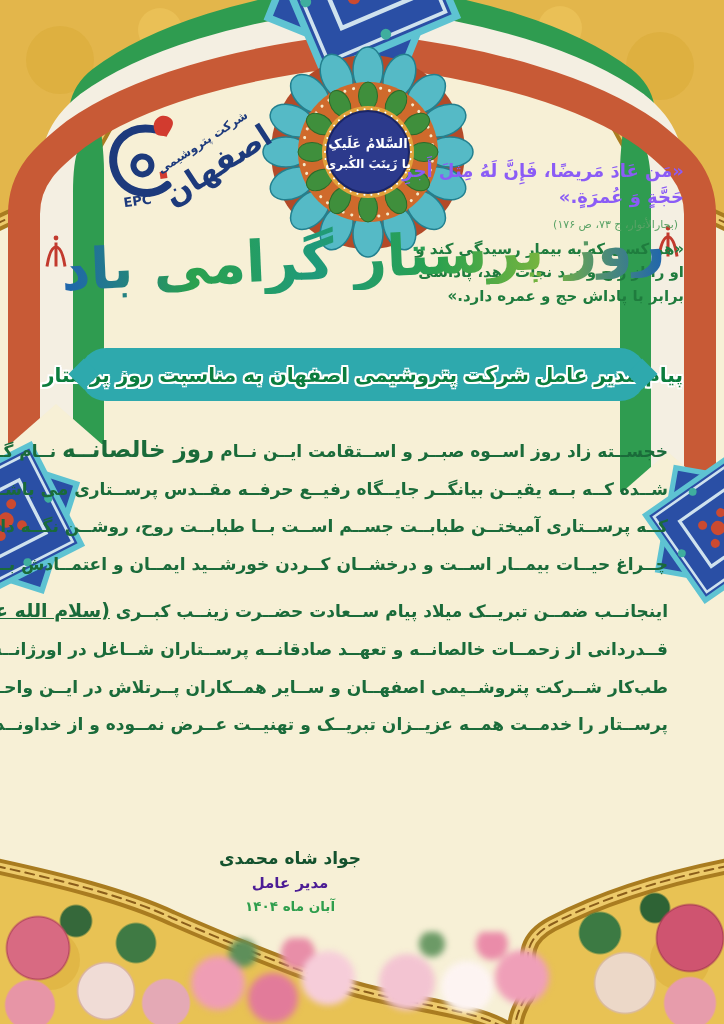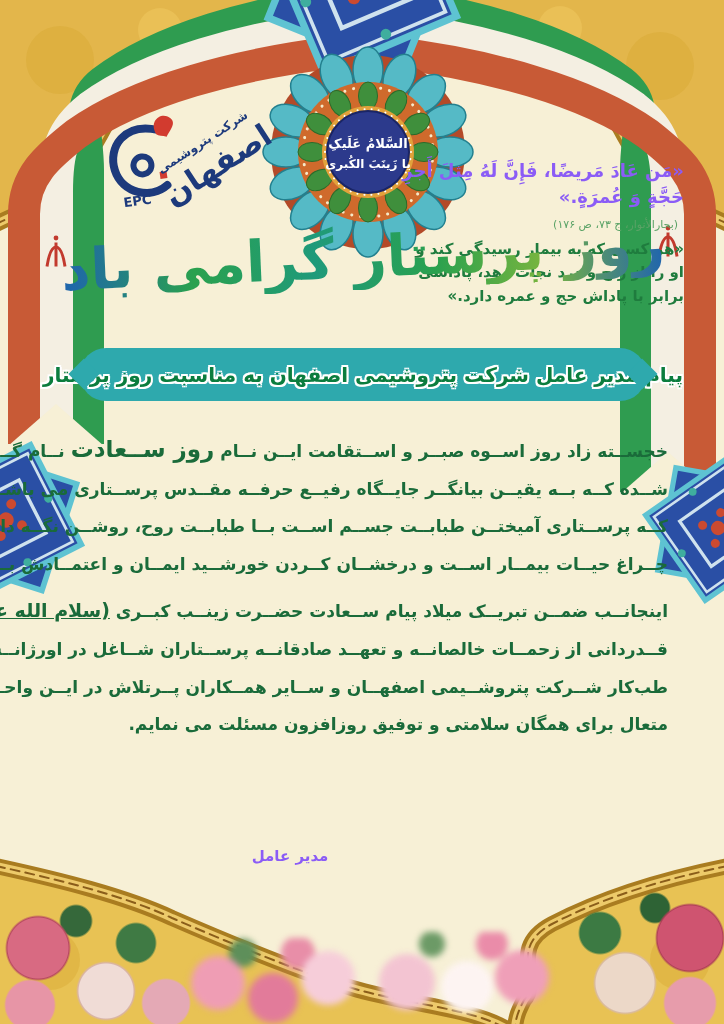--- a/index.html
+++ b/index.html
@@ -54,21 +54,21 @@
   
   .body-text{position:absolute; left:56px; top:431px; width:612px; z-index:5; color:#1a6b3a; font-weight:bold; font-size:17px;}
   .bline{line-height:37.6px; text-align:justify; text-align-last:justify; white-space:nowrap; overflow:visible;}
   .bline.last{text-align-last:right; white-space:normal;}
   .hl{font-size:23px;}
   .small-paren{font-size:19px;text-decoration:underline;}
   .para2{margin-top:9px;}
   
   .signature{position:absolute; left:185px; top:845px; width:210px; text-align:center; z-index:5;}
   .sig-name{font-size:17px; font-weight:bold; color:#14522e; line-height:1.6;}
-  .sig-role{font-size:15px; font-weight:bold; color:#8b5cf6; line-height:1.5;}
+  .sig-role{font-size:15px; font-weight:bold; color:#4c1d95; line-height:1.5;}
   .sig-date{font-size:13.5px; font-weight:bold; color:#2f9e4d; line-height:1.7;}
   
   .flowers{position:absolute; z-index:6; pointer-events:none;}
   #flowers-bl{left:-12px; top:903px; width:215px; height:130px;
     background:
       radial-gradient(circle at 50px 45px,#d86a82 0 30px,#b84a62 31px,transparent 33px),
       radial-gradient(circle at 118px 88px,#f0dcd6 0 27px,#d9b4a9 28px,transparent 30px),
       radial-gradient(circle at 42px 102px,#e795a6 0 24px,transparent 26px),
       radial-gradient(circle at 148px 40px,#3f7a44 0 19px,transparent 21px),
       radial-gradient(circle at 88px 18px,#35683a 0 15px,transparent 17px),
@@ -248,35 +248,37 @@
   </div>
 
   <div class="title">روز پرستار گرامی باد</div>
 
   <div class="banner">
     <span class="banner-text">پیام مدیر عامل شرکت پتروشیمی اصفهان به مناسبت روز پرستار</span>
   </div>
 
   <div class="body-text">
     <div class="para1">
-      <div class="bline"><span>خجســته زاد روز اســوه صبــر و اســتقامت ایــن نــام </span><span class="hl">روز ســعادت</span><span> نــام گــذاری</span></div>
+      <div class="bline"><span>خجســته زاد روز اســوه صبــر و اســتقامت ایــن نــام </span><span class="hl">روز خالصانــه</span><span> نــام گــذاری</span></div>
       <div class="bline">شــده کــه بــه یقیــن بیانگــر جایــگاه رفیــع حرفــه مقــدس پرســتاری می باشــد، چــرا</div>
       <div class="bline">کــه پرســتاری آمیختــن طبابــت جســم اســت بــا طبابــت روح، روشــن نگــه داشــتن</div>
       <div class="bline">چــراغ حیــات بیمــار اســت و درخشــان کــردن خورشــید ایمــان و اعتمــادش بــه</div>
     </div>
     <div class="para2">
       <div class="bline"><span>اینجانــب ضمــن تبریــک میلاد پیام ســعادت حضــرت زینــب کبــری </span><span class="small-paren">(سلام الله علیها)</span><span>، بــا</span></div>
       <div class="bline">قــدردانی از زحمــات خالصانــه و تعهــد صادقانــه پرســتاران شــاغل در اورژانــس و</div>
       <div class="bline">طب‌کار شــرکت پتروشــیمی اصفهــان و ســایر همــکاران پــرتلاش در ایــن واحــد، روز</div>
-      <div class="bline last">متعال برای همگان سلامتی و توفیق روزافزون مسئلت می نمایم.</div>
+      <div class="bline">پرســتار را خدمــت همــه عزیــزان تبریــک و تهنیــت عــرض نمــوده و از خداونــد</div>
     </div>
   </div>
 
   <div class="signature">
+    <div class="sig-name">جواد شاه محمدی</div>
     <div class="sig-role">مدیر عامل</div>
+    <div class="sig-date">آبان ماه ۱۴۰۴</div>
   </div>
 
   <div class="flowers" id="flowers-bl"></div>
   <div class="flowers" id="flowers-ml"></div>
   <div class="flowers" id="flowers-mr"></div>
   <div class="flowers" id="flowers-br"></div>
 
 </div>
 
 </body></html>

